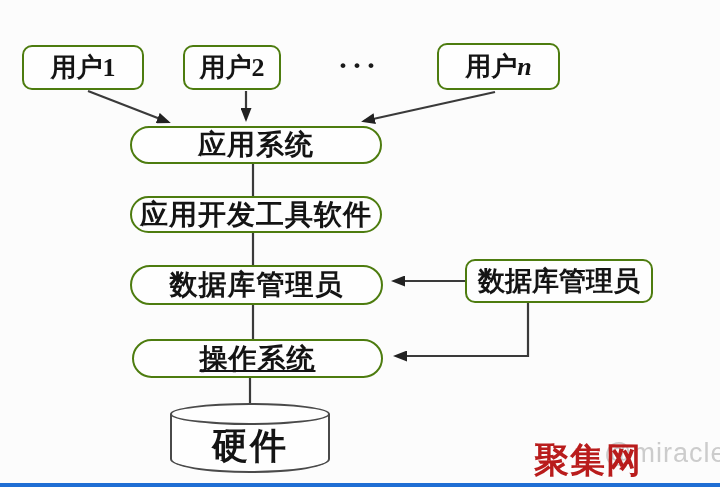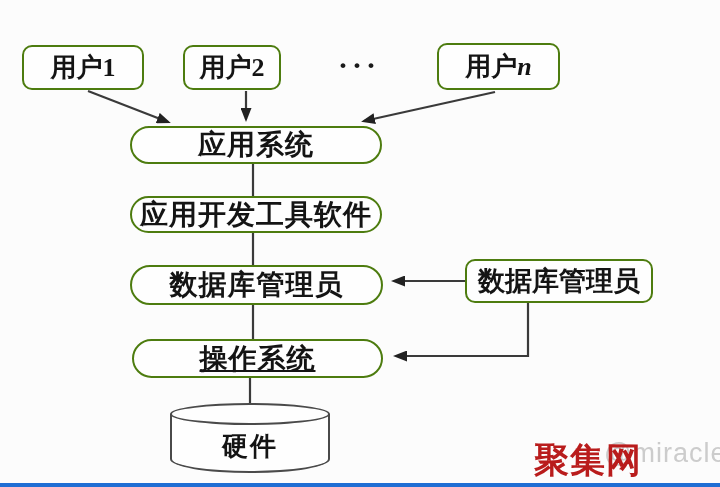--- a/index.html
+++ b/index.html
@@ -20,21 +20,21 @@
   .stadium{border-radius:22px;font-size:28px;letter-spacing:1px;}
   .ellipsis{
     position:absolute;z-index:2;color:#1a1a1a;font-weight:bold;
     font-size:30px;letter-spacing:4px;line-height:30px;
   }
   .cyl-body{
     position:absolute;z-index:2;box-sizing:border-box;background:#fefefe;
     border:2.5px solid #4a4a4a;border-top:none;
     border-radius:0 0 80px 80px / 0 0 14px 14px;
     display:flex;align-items:center;justify-content:center;
-    color:#141414;font-weight:bold;font-size:26px;letter-spacing:2px;
+    color:#141414;font-weight:bold;font-size:36px;letter-spacing:2px;
   }
   .cyl-top{
     position:absolute;z-index:3;box-sizing:border-box;background:#fefefe;
     border:2.5px solid #4a4a4a;border-radius:50%;
   }
   .wm-site{
     position:absolute;z-index:6;
     font-family:"Liberation Sans","DejaVu Sans",sans-serif;
     font-weight:900;font-size:35px;line-height:36px;letter-spacing:1px;
   }

